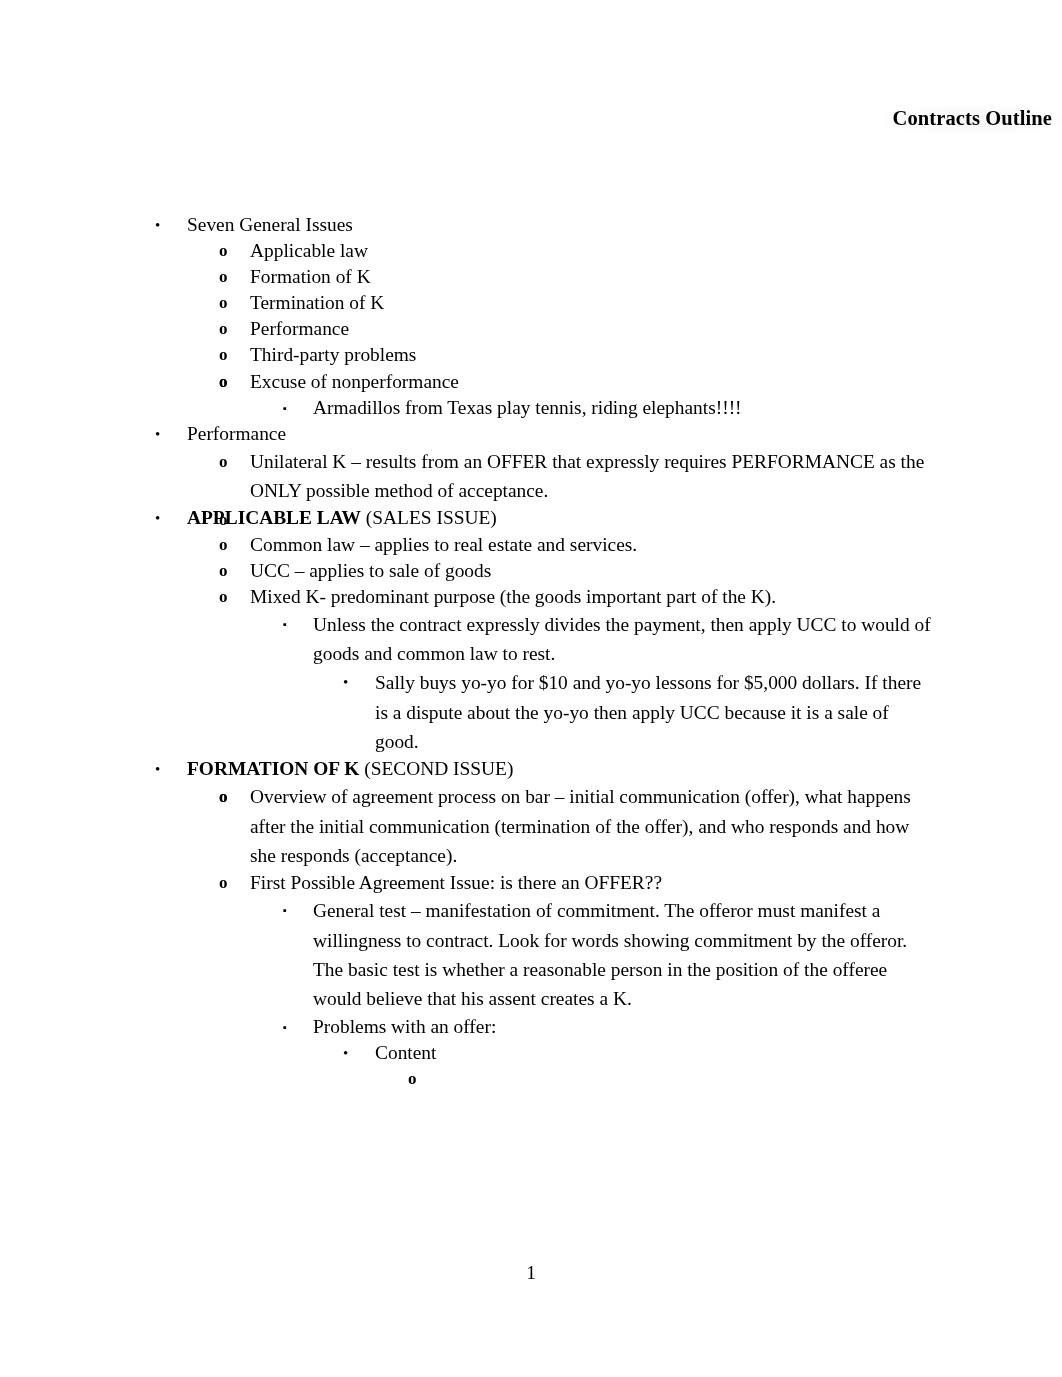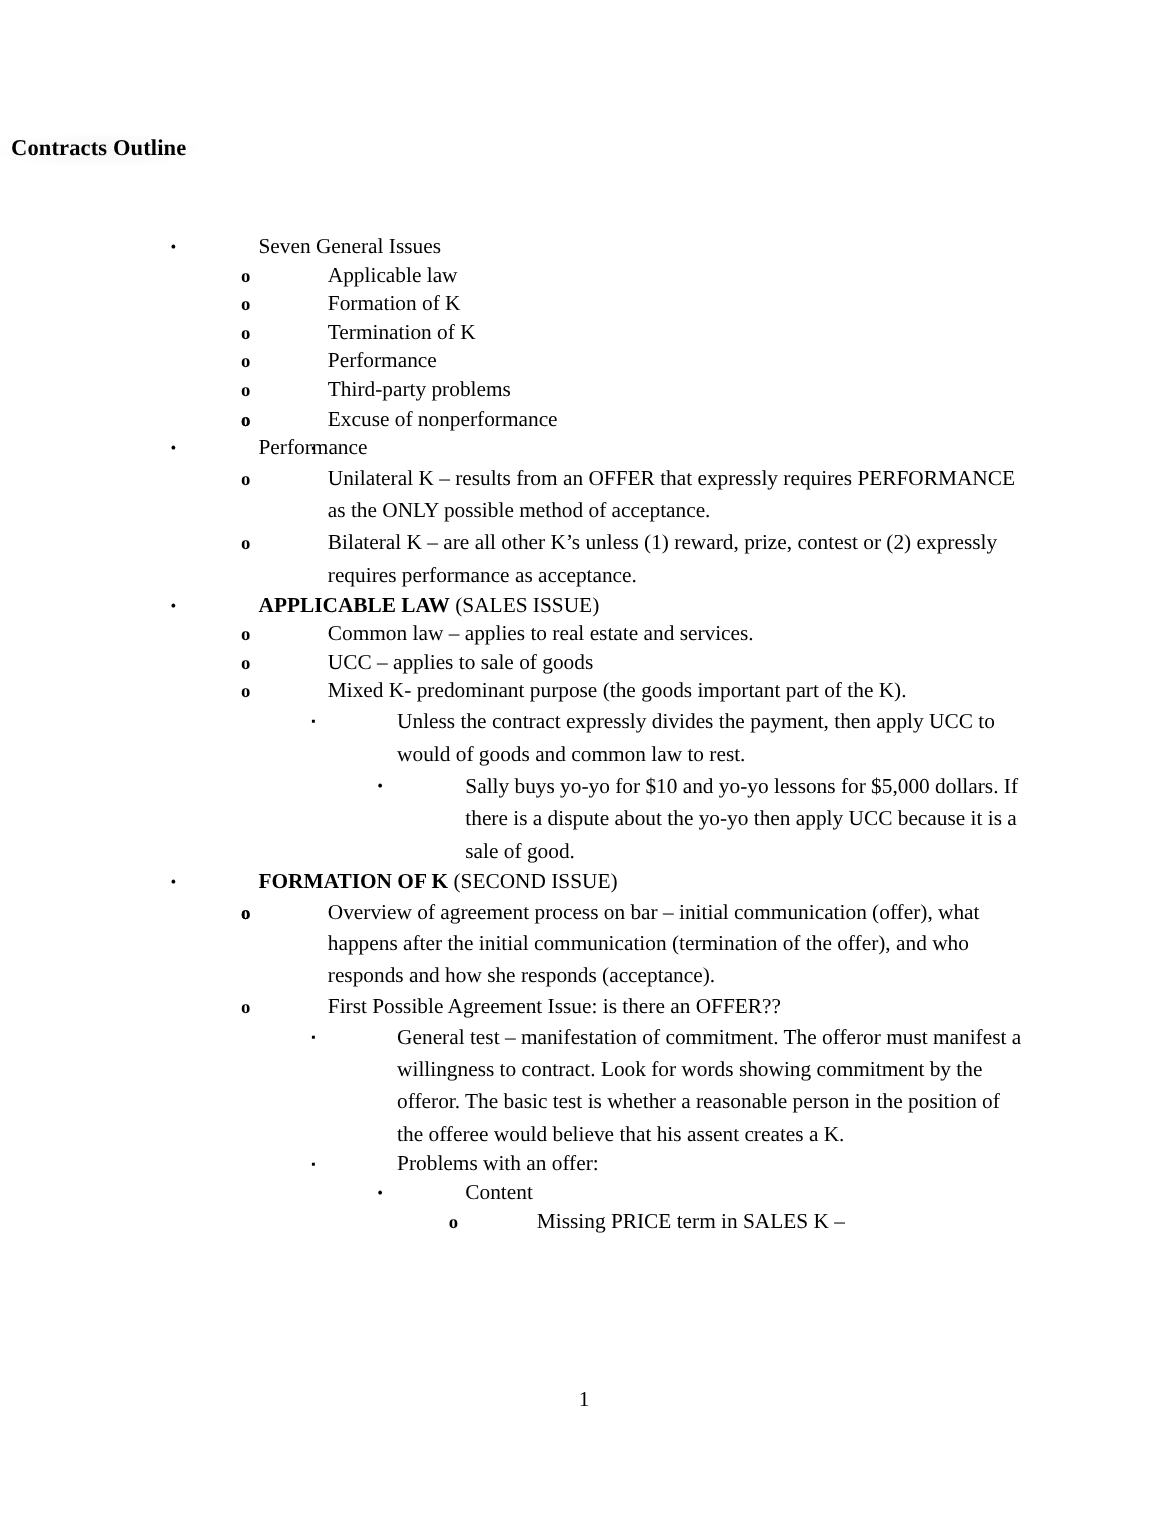--- a/index.html
+++ b/index.html
@@ -17,24 +17,24 @@
     width: 1062px;
     height: 1377px;
     background: #ffffff;
     overflow: hidden;
     box-sizing: border-box;
   }
 
   
   .title-wrap {
     position: absolute;
-    top: 122px;
+    top: 105px;
     left: 0;
     width: 1062px;
-    text-align: left;
+    text-align: right;
   }
   .doc-title {
     display: inline-block;
     font-size: 20.5px;
     font-weight: bold;
     letter-spacing: 0.1px;
     padding: 2px 10px 4px 10px;
     background: radial-gradient(ellipse at center, rgba(0,0,0,0.035) 0%, rgba(0,0,0,0.015) 55%, rgba(0,0,0,0) 78%);
   }
 
@@ -54,21 +54,20 @@
     padding-right: 126px;
   }
   .li .marker {
     position: absolute;
     top: 0;
     display: block;
     text-align: left;
   }
   .li .txt {
     display: block;
-    margin-left: 48px;
   }
 
   
   .lvl1 { padding-left: 187px; }
   .lvl1 > .marker { left: 155px; font-size: 15px; line-height: 26.1px; }
 
   
   .lvl2 { padding-left: 250px; }
   .lvl2 > .marker { left: 219px; font-weight: bold; font-size: 17px; line-height: 26.1px;
                     font-family: "Liberation Serif", serif; }
@@ -137,32 +136,32 @@
       </div>
       <div class="li lvl2">
         <span class="marker">o</span>
       </div>
       <div class="li lvl2">
         <span class="marker">o</span>
         <span class="txt">Excuse of nonperformance</span>
       </div>
       <div class="li lvl3">
         <span class="marker">▪</span>
+        <span class="txt">Armadillos from Texas play tennis, riding elephants!!!!</span>
       </div>
       <div class="li lvl1">
         <span class="marker">•</span>
         <span class="txt">Performance</span>
       </div>
       <div class="li lvl2 multi">
         <span class="marker">o</span>
         <span class="txt">Unilateral K – results from an OFFER that expressly requires PERFORMANCE as the ONLY possible method of acceptance.</span>
       </div>
       <div class="li lvl2 multi">
         <span class="marker">o</span>
-        <span class="txt">Bilateral K – are all other K’s unless (1) reward, prize, contest or (2) expressly requires performance as acceptance.</span>
       </div>
       <div class="li lvl1">
         <span class="marker">•</span>
         <span class="txt"><span class="b">APPLICABLE LAW</span><span> (SALES ISSUE)</span></span>
       </div>
       <div class="li lvl2">
         <span class="marker">o</span>
         <span class="txt">Common law – applies to real estate and services.</span>
       </div>
       <div class="li lvl2">
@@ -203,19 +202,18 @@
       <div class="li lvl3">
         <span class="marker">▪</span>
         <span class="txt">Problems with an offer:</span>
       </div>
       <div class="li lvl4">
         <span class="marker">•</span>
         <span class="txt">Content</span>
       </div>
       <div class="li lvl5">
         <span class="marker">o</span>
-        <span class="txt">Missing PRICE term in SALES K –</span>
       </div>
     </div>
 
   <div class="page-number">1</div>
 
 </div>
 
 </body></html>

